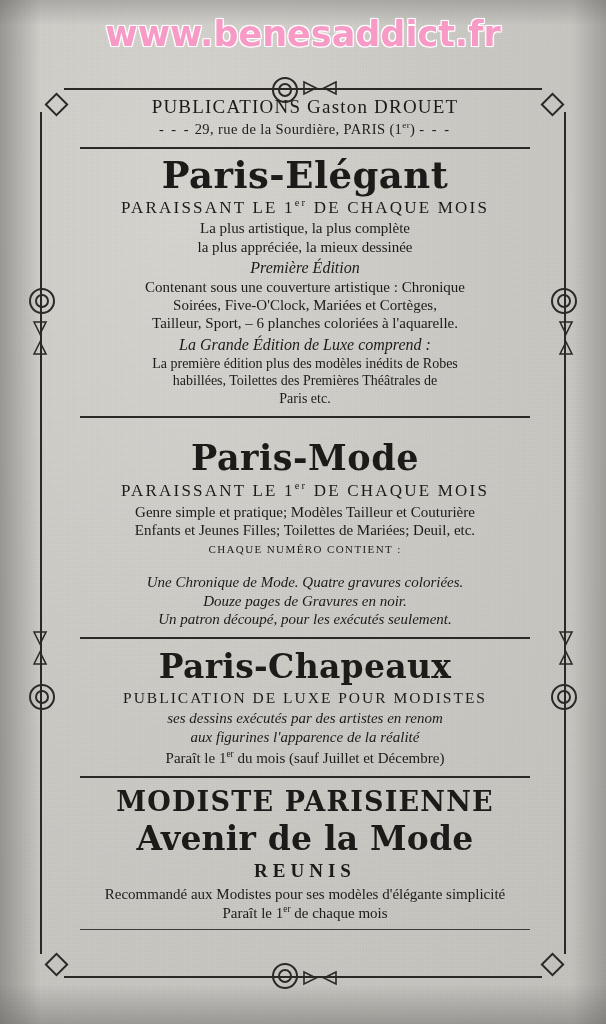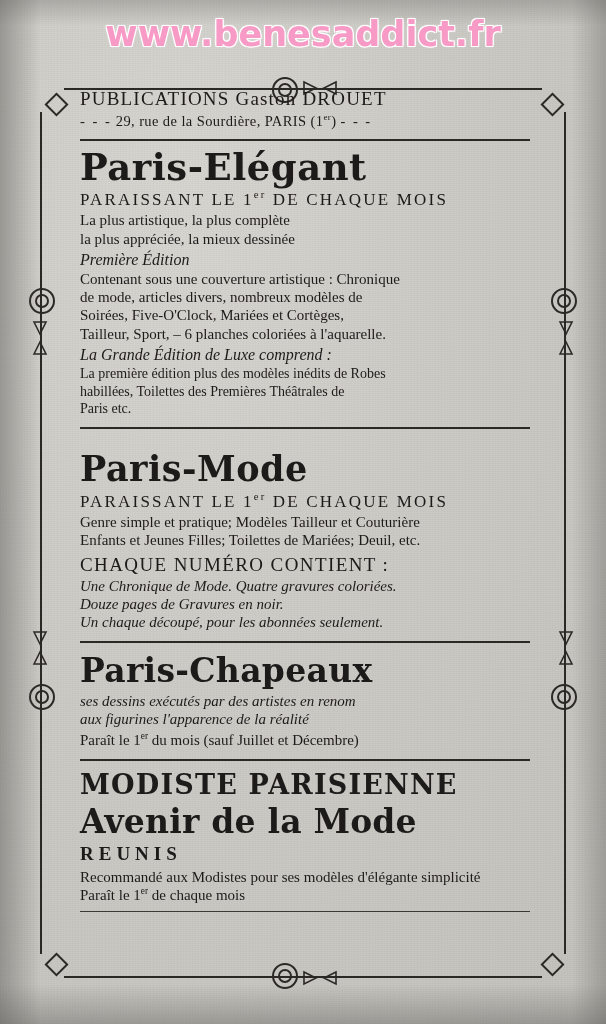--- a/index.html
+++ b/index.html
@@ -129,23 +129,23 @@
     border-radius: 50%;
   }
 
   
   .orn-svg { position: absolute; }
 
   
   .content {
     position: absolute;
     left: 80px;
-    top: 88px;
+    top: 96px;
     width: 450px;
-    text-align: left;
+    text-align: center;
   }
   .hr {
     border: 0;
     border-top: 2px solid #2b2926;
     margin: 9px 0 8px 0;
   }
   .hr-thin {
     border: 0;
     border-top: 1.5px solid #3a3835;
     margin: 7px 0 6px 0;
@@ -231,23 +231,23 @@
     line-height: 1.25;
     margin: 0;
   }
   .italic { font-style: italic; }
   .em-head {
     font-style: italic;
     font-size: 16px;
     margin: 3px 0 1px 0;
   }
   .caps-small {
-    font-size: 19px;
+    font-size: 11px;
     letter-spacing: 1.4px;
-    margin: 4px 0 1px 0;
+    margin: 4px 0 18px 0;
   }
   .footer-line1 {
     font-size: 17px;
     letter-spacing: 0.6px;
     margin: 8px 0 1px 0;
   }
   .footer-line2 {
     font-style: italic;
     font-size: 14.5px;
     margin: 0;
@@ -338,44 +338,44 @@
     </div>
     <hr class="hr">
 
     <div>
       <div class="title-big">Paris-Elégant</div>
       <div class="subtitle-spaced">PARAISSANT LE 1<sup>er</sup> DE CHAQUE MOIS</div>
       <p class="line">La plus artistique, la plus complète</p>
       <p class="line">la plus appréciée, la mieux dessinée</p>
       <div class="em-head">Première Édition</div>
       <p class="line">Contenant sous une couverture artistique : Chronique</p>
-      <p class="line">de mode, articles divers, nombreux modèles de</p>
       <p class="line">Soirées, Five-O'Clock, Mariées et Cortèges,</p>
       <p class="line">Tailleur, Sport, – 6 planches coloriées à l'aquarelle.</p>
       <div class="em-head">La Grande Édition de Luxe comprend :</div>
       <p class="line-sm">La première édition plus des modèles inédits de Robes</p>
       <p class="line-sm">habillées, Toilettes des Premières Théâtrales de</p>
       <p class="line-sm">Paris etc.</p>
     </div>
     <hr class="hr">
 
     <div>
       <div class="title-big-2">Paris-Mode</div>
       <div class="subtitle-spaced">PARAISSANT LE 1<sup>er</sup> DE CHAQUE MOIS</div>
       <p class="line">Genre simple et pratique; Modèles Tailleur et Couturière</p>
       <p class="line">Enfants et Jeunes Filles; Toilettes de Mariées; Deuil, etc.</p>
       <div class="caps-small">CHAQUE NUMÉRO CONTIENT :</div>
       <p class="line italic">Une Chronique de Mode.  Quatre gravures coloriées.</p>
       <p class="line italic">Douze pages de Gravures en noir.</p>
-      <p class="line italic">Un chaque découpé, pour les abonnées seulement.</p>
+      <p class="line italic">Un patron découpé, pour les exécutés seulement.</p>
     </div>
     <hr class="hr">
 
     <div>
       <div class="title-big-3">Paris-Chapeaux</div>
+      <div class="subtitle-spaced-sm">PUBLICATION DE LUXE POUR MODISTES</div>
       <p class="line italic">ses dessins exécutés par des artistes en renom</p>
       <p class="line italic">aux figurines l'apparence de la réalité</p>
       <p class="line" style="margin-top:3px;">Paraît le 1<sup>er</sup> du mois (sauf Juillet et Décembre)</p>
     </div>
     <hr class="hr">
 
     <div>
       <div class="title-caps">MODISTE PARISIENNE</div>
       <div class="title-script">Avenir de la Mode</div>
       <div class="reunis">REUNIS</div>

